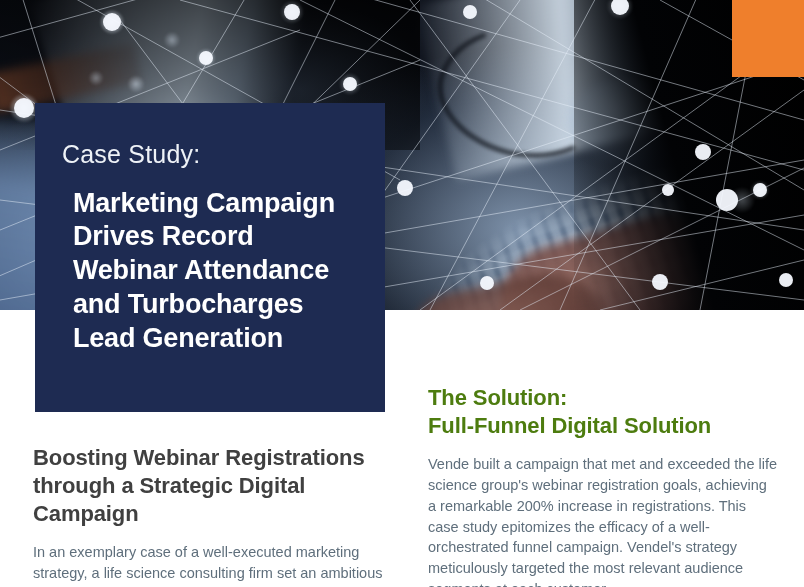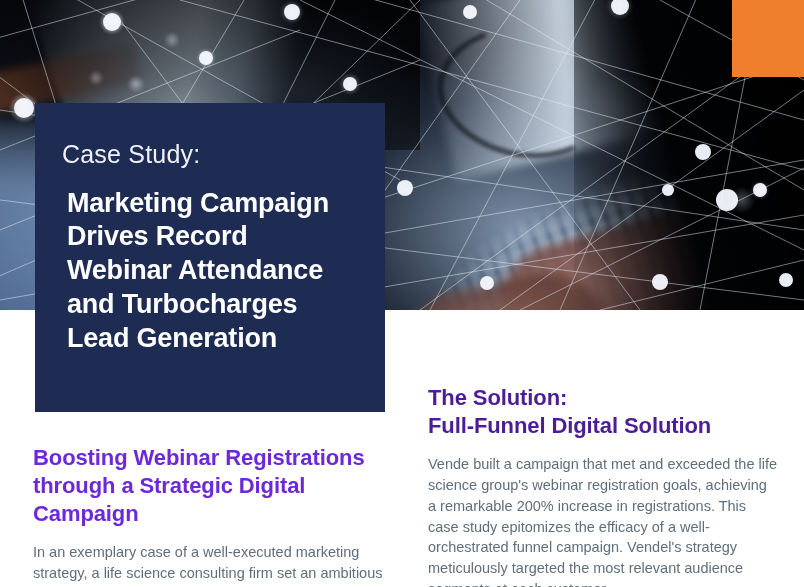--- a/index.html
+++ b/index.html
@@ -195,21 +195,21 @@
     letter-spacing: 0.2px;
     color: #eef2f7;
     line-height: 1.1;
     margin: 0 0 18px 0;
   }
   #headline {
     font-size: 27px;
     font-weight: 700;
     line-height: 1.25;
     color: #ffffff;
-    margin: 5px;
+    margin: 11px;
     letter-spacing: -0.2px;
   }
 
   
   #col-left {
     position: absolute;
     left: 33px;
     top: 444px;
     width: 352px;
   }
@@ -316,25 +316,25 @@
   </div>
 
   <div id="orange-block" style="background: rgb(239, 127, 44);"></div>
 
   <div id="title-card" style="background: rgb(30, 43, 82);">
     <div id="eyebrow">Case Study:</div>
     <h1 id="headline">Marketing Campaign Drives Record Webinar Attendance and Turbocharges Lead Generation</h1>
   </div>
 
   <div id="col-left" class="clip-fade">
-    <h2 class="sec-heading" style="color: #6d28d9;">Boosting Webinar Registrations through a Strategic Digital Campaign</h2>
+    <h2 class="sec-heading" style="color: #404040;">Boosting Webinar Registrations through a Strategic Digital Campaign</h2>
     <p class="body-copy" style="color: rgb(95, 111, 124);">In an exemplary case of a well-executed marketing strategy, a life science consulting firm set an ambitious goal: attract 100 participants to their</p>
   </div>
 
   <div id="col-right" class="clip-fade">
-    <h2 class="sec-heading" style="color: #4c1d95;">
+    <h2 class="sec-heading" style="color: #4d7c0f;">
       <span>The Solution:</span><br>
       <span>Full-Funnel Digital Solution</span>
     </h2>
     <p class="body-copy" style="color: rgb(95, 111, 124);">Vende built a campaign that met and exceeded the life science group's webinar registration goals, achieving a remarkable 200% increase in registrations. This case study epitomizes the efficacy of a well-orchestrated funnel campaign. Vendel's strategy meticulously targeted the most relevant audience segments at each customer</p>
   </div>
 
 </div>
 
 </body></html>

